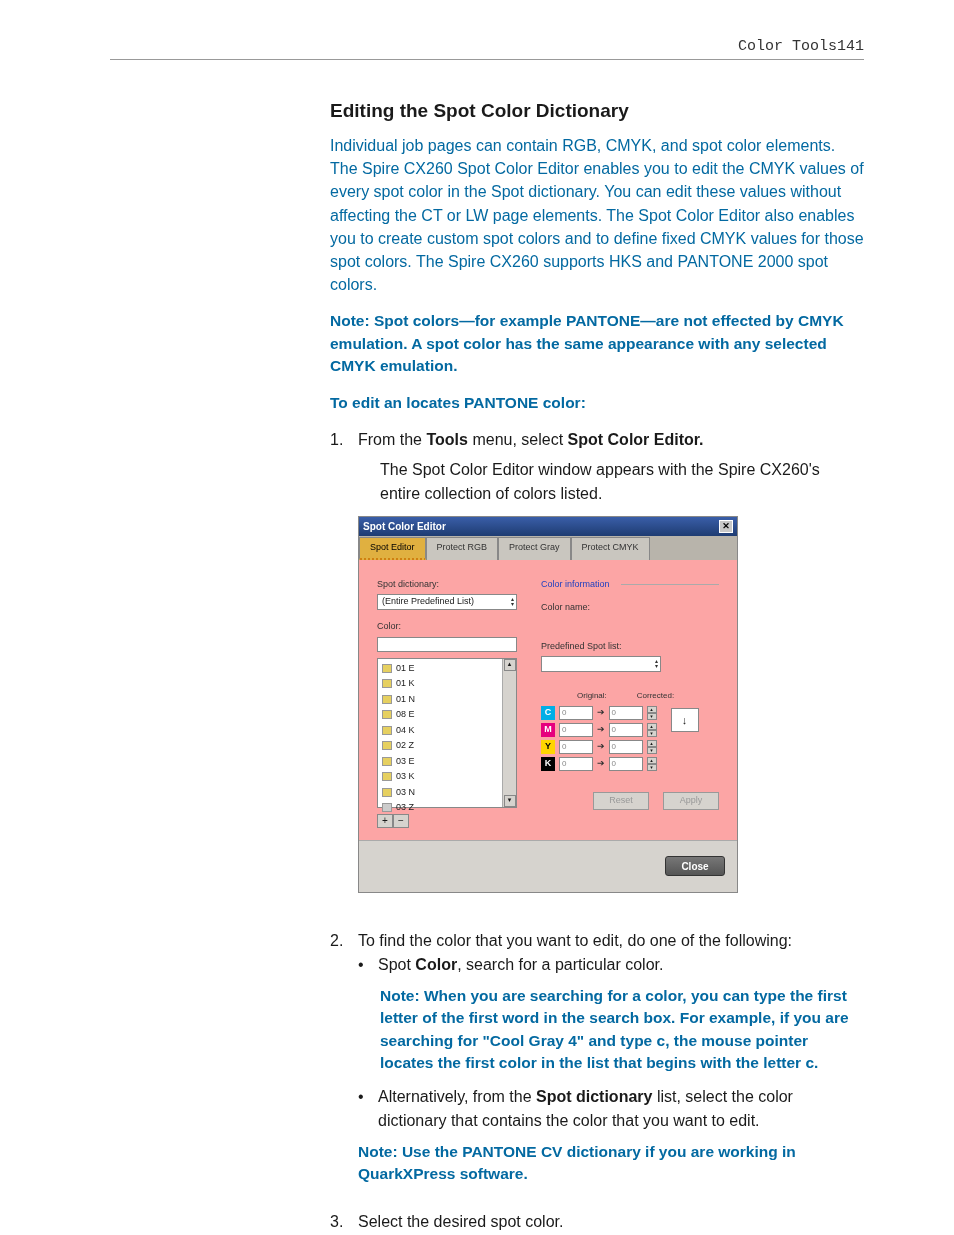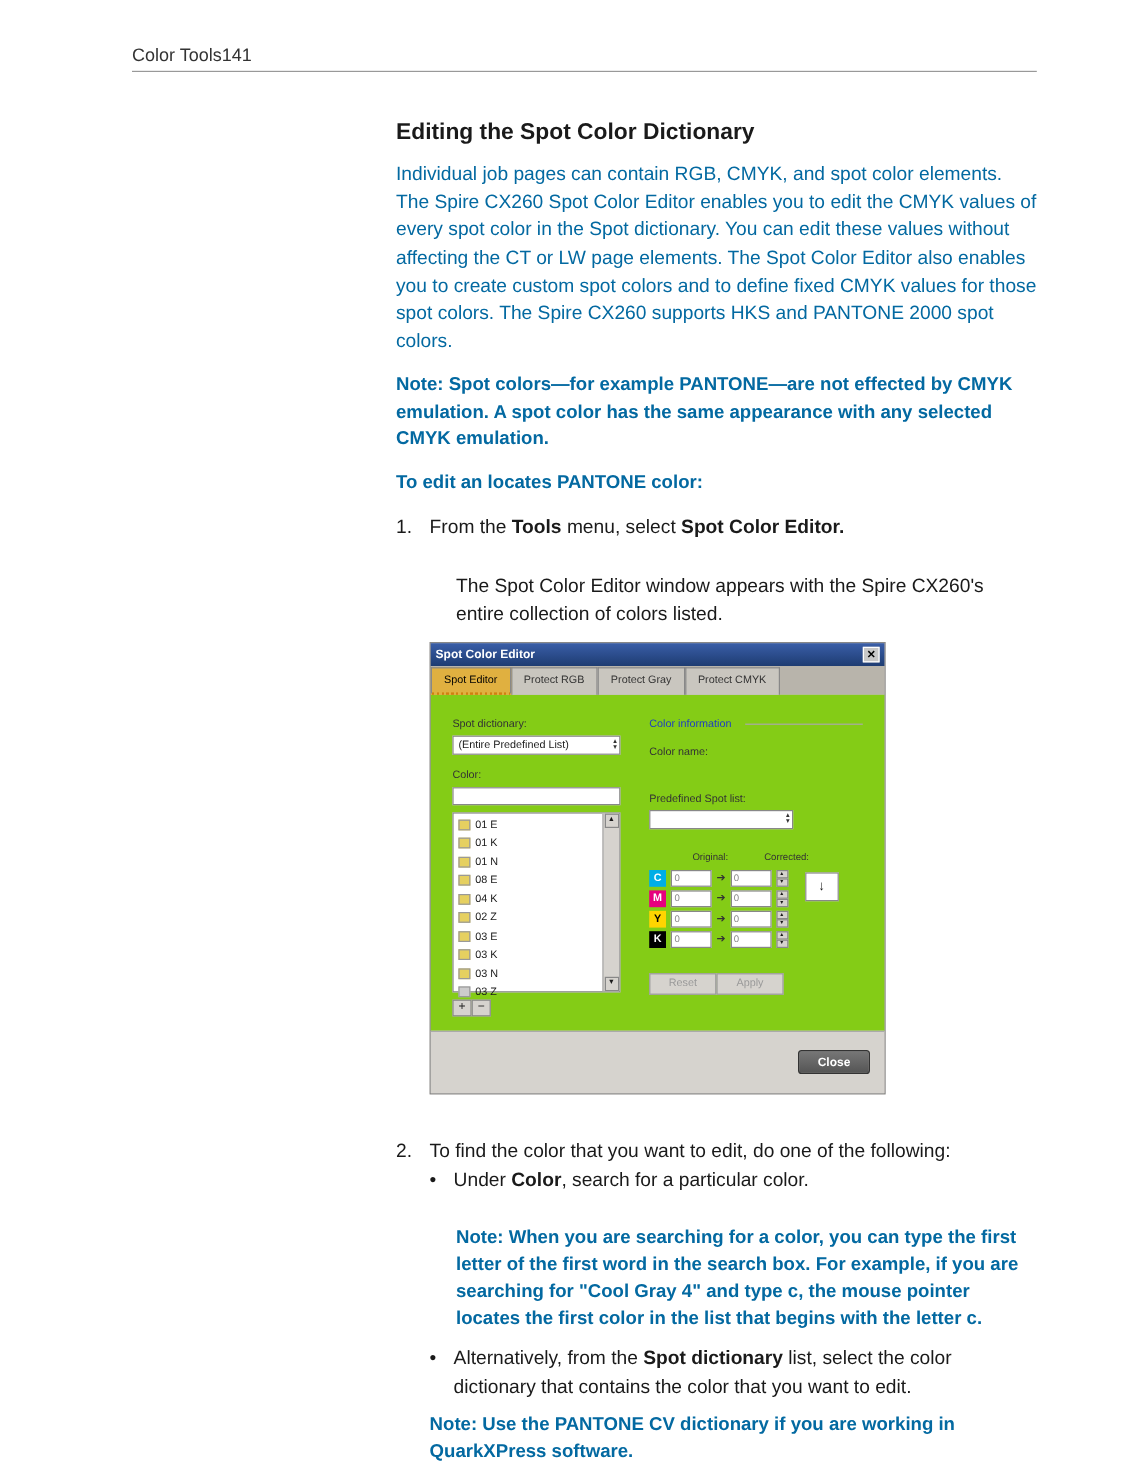--- a/index.html
+++ b/index.html
@@ -1,43 +1,43 @@
 <!DOCTYPE html>
 <html><head>
 <meta charset="utf-8">
 <style>
  * { box-sizing: border-box; }
  body { margin:0; background:#fff; font-family: Georgia, 'Times New Roman', serif; color:#1a1a1a; width:954px; }
  .page { padding: 38px 90px 60px 110px; }
- .header { display:flex; justify-content:flex-start; font-family: Liberation Sans, sans-serif; font-size:15px; color:#333; border-bottom:1px solid #999; padding-bottom:4px; margin-bottom:40px; }
+ .header { display:flex; justify-content:flex-end; font-family: Liberation Mono, monospace; font-size:15px; color:#333; border-bottom:1px solid #999; padding-bottom:4px; margin-bottom:40px; }
  .content { margin-left:220px; }
  h2 { font-family: Arial, sans-serif; font-size:19px; font-weight:bold; margin:0 0 12px 0; }
  p { font-size:16px; line-height:1.45; margin:0 0 14px 0; font-family: Arial, Helvetica, sans-serif; color:#0369a1; font-weight:400;}
  .note { font-family: Arial, sans-serif; font-size:15.5px; font-weight:bold; line-height:1.45; margin:0 0 14px 0;}
  .note .label{font-weight:bold;}
  .proc-head{font-family:Arial,sans-serif; font-weight:bold; font-size:15.5px; margin:0 0 14px 0;}
  ol.steps{list-style:none; padding:0; margin:0; font-family:Arial,sans-serif; font-size:16px;}
  ol.steps > li{display:flex; margin-bottom:10px; line-height:1.5;}
  ol.steps > li > .num{flex:0 0 28px;}
  ol.steps > li > .body{flex:1;}
- .substep{margin:25px 0 10px 22px;}
+ .substep{margin:6px 0 10px 22px;}
  .bullet-list{list-style:none;padding:0;margin:0;}
  .bullet-list > li{display:flex;margin-bottom:8px;line-height:1.5;}
  .bullet-list > li > .b{flex:0 0 20px;}
  .bullet-list > li > .t{flex:1;}
  b{font-weight:bold;}
  
  .shot{width:380px; border:1px solid #888; margin:6px 0 26px 0; font-family:Tahoma,Arial,sans-serif; font-size:9px; background:#d6d3ce;}
  .titlebar{background:linear-gradient(#3a5ea8,#1e3c72); color:#fff; padding:2px 4px; display:flex; justify-content:space-between; align-items:center; font-weight:bold; font-size:10px;}
  .titlebar .xbtn{background:#c8c8c8;color:#000;width:14px;height:13px;display:flex;align-items:center;justify-content:center;border:1px solid #fff;font-size:9px;font-weight:bold;}
  .tabs{display:flex; background:#b8b4ab; padding-top:1px;}
  .tab{padding:3px 10px 3px 10px; font-size:9px; border:1px solid #888; border-bottom:none; margin-right:0px; background:#c9c6bf;color:#333;}
  .tab.active{background:#e0b040;color:#000;border-bottom:2px solid #e0b040; position:relative;}
  .tab.active::after{content:"";position:absolute;left:0;right:0;bottom:-2px;height:2px;background:repeating-linear-gradient(90deg,#d08010 0 2px,transparent 2px 4px);}
- .pane{background:#84cc16; padding:18px 18px 10px 18px; display:flex; gap:24px; min-height:280px;}
+ .pane{background:#fca5a5; padding:18px 18px 10px 18px; display:flex; gap:24px; min-height:280px;}
  .col{display:flex;flex-direction:column;}
  .col.left{width:140px;}
  .col.right{flex:1;}
  .lbl{font-size:9px;color:#333;margin-bottom:3px;}
  .dd{background:#fff;border:1px solid #888;height:16px;display:flex;align-items:center;justify-content:space-between;padding:0 2px 0 4px;font-size:9px;margin-bottom:10px;}
  .dd .arrows{display:flex;flex-direction:column;font-size:6px;line-height:5px;color:#333;}
  .listbox{background:#fff;border:1px solid #888;height:150px;display:flex;}
  .listbox .items{flex:1;padding:2px 0;}
  .listbox .sb{width:14px;background:#d6d3ce;border-left:1px solid #aaa;display:flex;flex-direction:column;justify-content:space-between;align-items:center;}
  .sbbtn{width:12px;height:12px;background:#d6d3ce;border:1px solid #888;font-size:7px;display:flex;align-items:center;justify-content:center;}
@@ -50,21 +50,21 @@
  .row{display:flex;align-items:center;margin-bottom:3px;gap:4px;}
  .chip{width:14px;height:14px;color:#fff;display:flex;align-items:center;justify-content:center;font-size:9px;font-weight:bold;}
  .chip.c{background:#00aee6;} .chip.m{background:#e6007e;} .chip.y{background:#ffd500;color:#000;} .chip.k{background:#000;}
  .valbox{width:34px;height:14px;background:#fff;border:1px solid #888;font-size:8px;padding:0 2px;display:flex;align-items:center;color:#888;}
  .arrow{font-size:9px;color:#333;}
  .spin{display:flex;flex-direction:column;width:10px;}
  .spinbtn{height:7px;border:1px solid #888;background:#d6d3ce;font-size:5px;line-height:4px;text-align:center;}
  .oc-head{display:flex;gap:30px;margin:8px 0 4px 36px;font-size:8px;color:#333;}
  .bigsw{width:28px;height:24px;background:#fff;border:1px solid #888;margin-left:14px;margin-top:2px;display:flex;align-items:center;justify-content:center;}
  .cmykblock{display:flex;align-items:flex-start;}
- .btnrow{display:flex;justify-content:flex-start;margin-top:18px;}
+ .btnrow{display:flex;justify-content:flex-end;gap:14px;margin-top:18px;}
  .btn{width:56px;height:18px;border:1px solid #999;background:#d6d3ce;color:#999;font-size:9px;display:flex;align-items:center;justify-content:center;}
  .footer{background:#d6d3ce;border-top:1px solid #aaa;padding:8px 12px;display:flex;justify-content:flex-end;height:52px;align-items:center;}
  .closebtn{background:linear-gradient(#777,#555);color:#fff;border:1px solid #333;border-radius:3px;width:60px;height:20px;font-size:10px;font-weight:bold;display:flex;align-items:center;justify-content:center;}
  .inp{height:15px;background:#fff;border:1px solid #888;margin-bottom:6px;}
 </style>
 </head>
 <body>
 
 <div class="page">
  <div class="header">
@@ -243,21 +243,21 @@
       </div>
     </li>
 
     <li>
       <span class="num">2.</span>
       <div class="body">
         <div>To find the color that you want to edit, do one of the following:</div>
         <ul class="bullet-list substep">
           <li>
             <span class="b">•</span>
-            <span class="t"><span>Under </span><b>Color</b><span>, search for a particular color.</span></span>
+            <span class="t"><span>Spot </span><b>Color</b><span>, search for a particular color.</span></span>
           </li>
         </ul>
         <p class="note substep" style="margin-left:22px">
           <span class="label">Note:  </span><span>When you are searching for a color, you can type the first letter of the first word in the search box. For example, if you are searching for "Cool Gray 4" and type </span><span>c</span><span>, the mouse pointer locates the first color in the list that begins with the letter c.</span>
         </p>
         <ul class="bullet-list substep">
           <li>
             <span class="b">•</span>
             <span class="t"><span>Alternatively, from the </span><b>Spot dictionary</b><span> list, select the color dictionary that contains the color that you want to edit.</span></span>
           </li>

